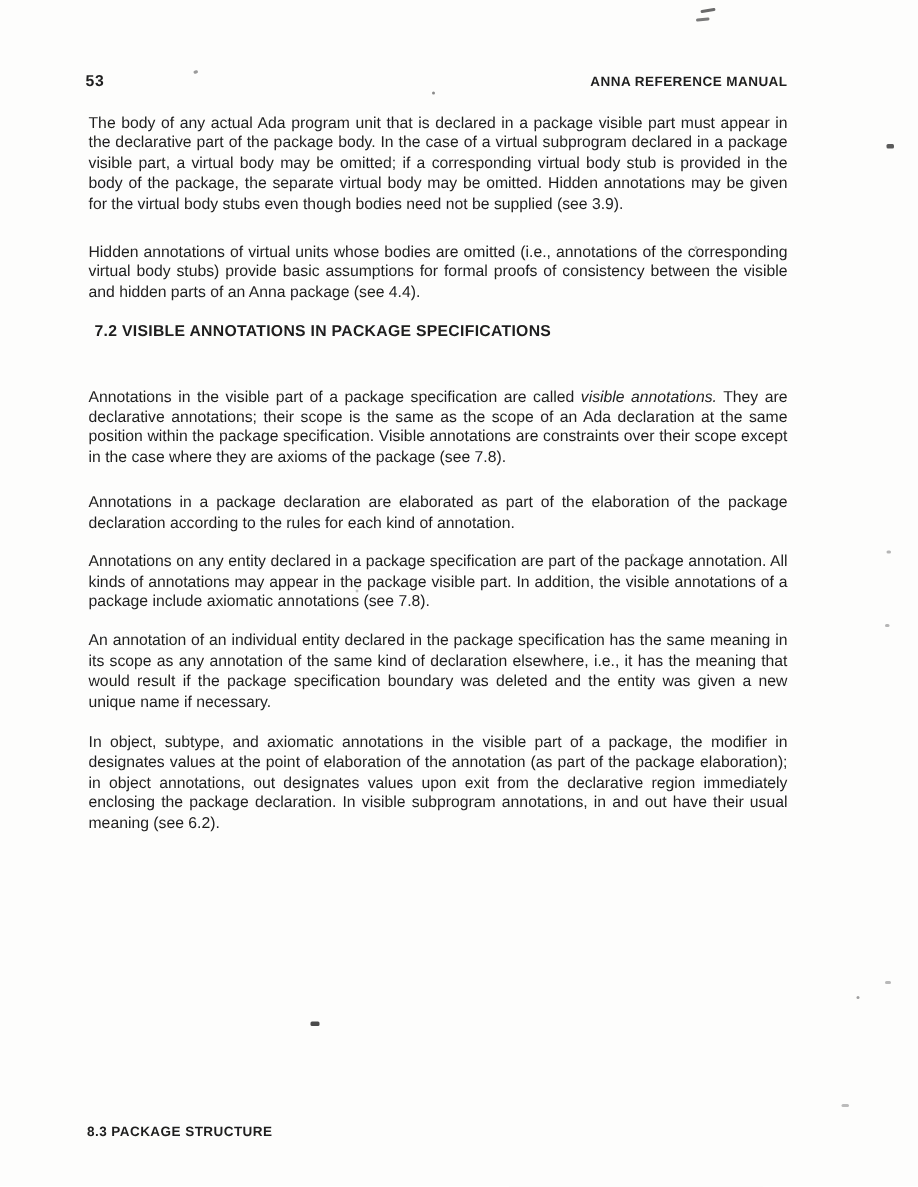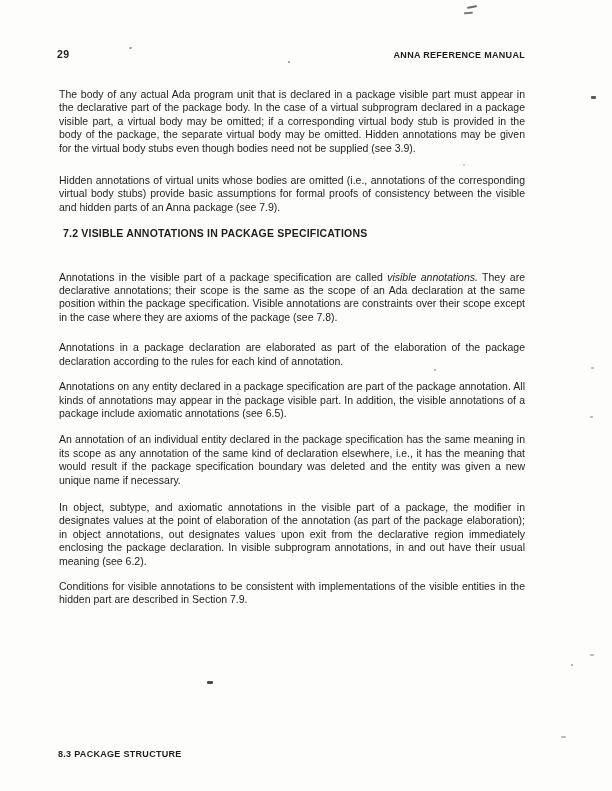--- a/index.html
+++ b/index.html
@@ -33,21 +33,21 @@
   }
   .manual-title {
     font-weight: bold;
     font-size: 9px;
     letter-spacing: 0.3px;
     text-align: right;
   }
   
   .flow {
     position: absolute;
-    top: 88px;
+    top: 76px;
     left: 59px;
     width: 466px;
     font-size: 10.5px;
     line-height: 13.4px;
   }
   .flow p, .flow h2 {
     margin: 0;
     padding: 0;
   }
   .flow p.paragraph {
@@ -88,34 +88,33 @@
     position: absolute;
     border-radius: 1px;
   }
 </style>
 </head>
 <body>
 
 <div class="page">
 
   <div class="header">
-    <span class="page-number">29</span>
+    <span class="page-number">53</span>
     <span class="manual-title">ANNA REFERENCE MANUAL</span>
   </div>
 
   <div class="flow">
       <p class="paragraph"><span>The body of any actual Ada program unit that is declared in a package visible part must appear in the declarative part of the package body.  In the case of a virtual subprogram declared in a package visible part, a virtual body may be omitted; if a corresponding virtual body stub is provided in the body of the package, the separate virtual body may be omitted.  Hidden annotations may be given for the virtual body stubs even though bodies need not be supplied (see 3.9).</span></p>
-      <p class="paragraph"><span>Hidden annotations of virtual units whose bodies are omitted (i.e., annotations of the corresponding virtual body stubs) provide basic assumptions for formal proofs of consistency between the visible and hidden parts of an Anna package (see 7.9).</span></p>
+      <p class="paragraph"><span>Hidden annotations of virtual units whose bodies are omitted (i.e., annotations of the corresponding virtual body stubs) provide basic assumptions for formal proofs of consistency between the visible and hidden parts of an Anna package (see 4.4).</span></p>
       <h2 class="heading"><span>7.2 VISIBLE ANNOTATIONS IN PACKAGE SPECIFICATIONS</span></h2>
       <p class="paragraph"><span>Annotations in the visible part of a package specification are called </span><span class="italic">visible annotations.</span><span>  They are declarative annotations; their scope is the same as the scope of an Ada declaration at the same position within the package specification.  Visible annotations are constraints over their scope except in the case where they are axioms of the package (see 7.8).</span></p>
       <p class="paragraph"><span>Annotations in a package declaration are elaborated as part of the elaboration of the package declaration according to the rules for each kind of annotation.</span></p>
-      <p class="paragraph"><span>Annotations on any entity declared in a package specification are part of the package annotation.  All kinds of annotations may appear in the package visible part.  In addition, the visible annotations of a package include axiomatic annotations (see 6.5).</span></p>
+      <p class="paragraph"><span>Annotations on any entity declared in a package specification are part of the package annotation.  All kinds of annotations may appear in the package visible part.  In addition, the visible annotations of a package include axiomatic annotations (see 7.8).</span></p>
       <p class="paragraph"><span>An annotation of an individual entity declared in the package specification has the same meaning in its scope as any annotation of the same kind of declaration elsewhere, i.e., it has the meaning that would result if the package specification boundary was deleted and the entity was given a new unique name if necessary.</span></p>
       <p class="paragraph"><span>In object, subtype, and axiomatic annotations in the visible part of a package, the modifier </span><span class="bold">in</span><span> designates values at the point of elaboration of the annotation (as part of the package elaboration); in object annotations, </span><span class="bold">out</span><span> designates values upon exit from the declarative region immediately enclosing the package declaration.  In visible subprogram annotations, </span><span class="bold">in</span><span> and </span><span class="bold">out</span><span> have their usual meaning (see 6.2).</span></p>
-      <p class="paragraph"><span>Conditions for visible annotations to be consistent with implementations of the visible entities in the hidden part are described in Section 7.9.</span></p>
     </div>
 
   <div class="footer">8.3 PACKAGE STRUCTURE</div>
 
   <div class="scan-mark" style="left:467px; top:6px;  width:10px; height:2px; background:#6a6a6a; transform:rotate(-10deg);"></div>
   <div class="scan-mark" style="left:464px; top:12px; width:9px;  height:2px; background:#7a7a7a; transform:rotate(-6deg);"></div>
   <div class="scan-mark" style="left:129px; top:47px; width:3px;  height:2px; background:#9a9a9a; transform:rotate(-20deg);"></div>
   <div class="scan-mark" style="left:288px; top:61px; width:2px;  height:2px; background:#8a8a8a;"></div>
   <div class="scan-mark" style="left:591px; top:96px; width:5px;  height:3px; background:#5a5a5a;"></div>
   <div class="scan-mark" style="left:463px; top:164px; width:2px; height:2px; background:#c0c0c0;"></div>

